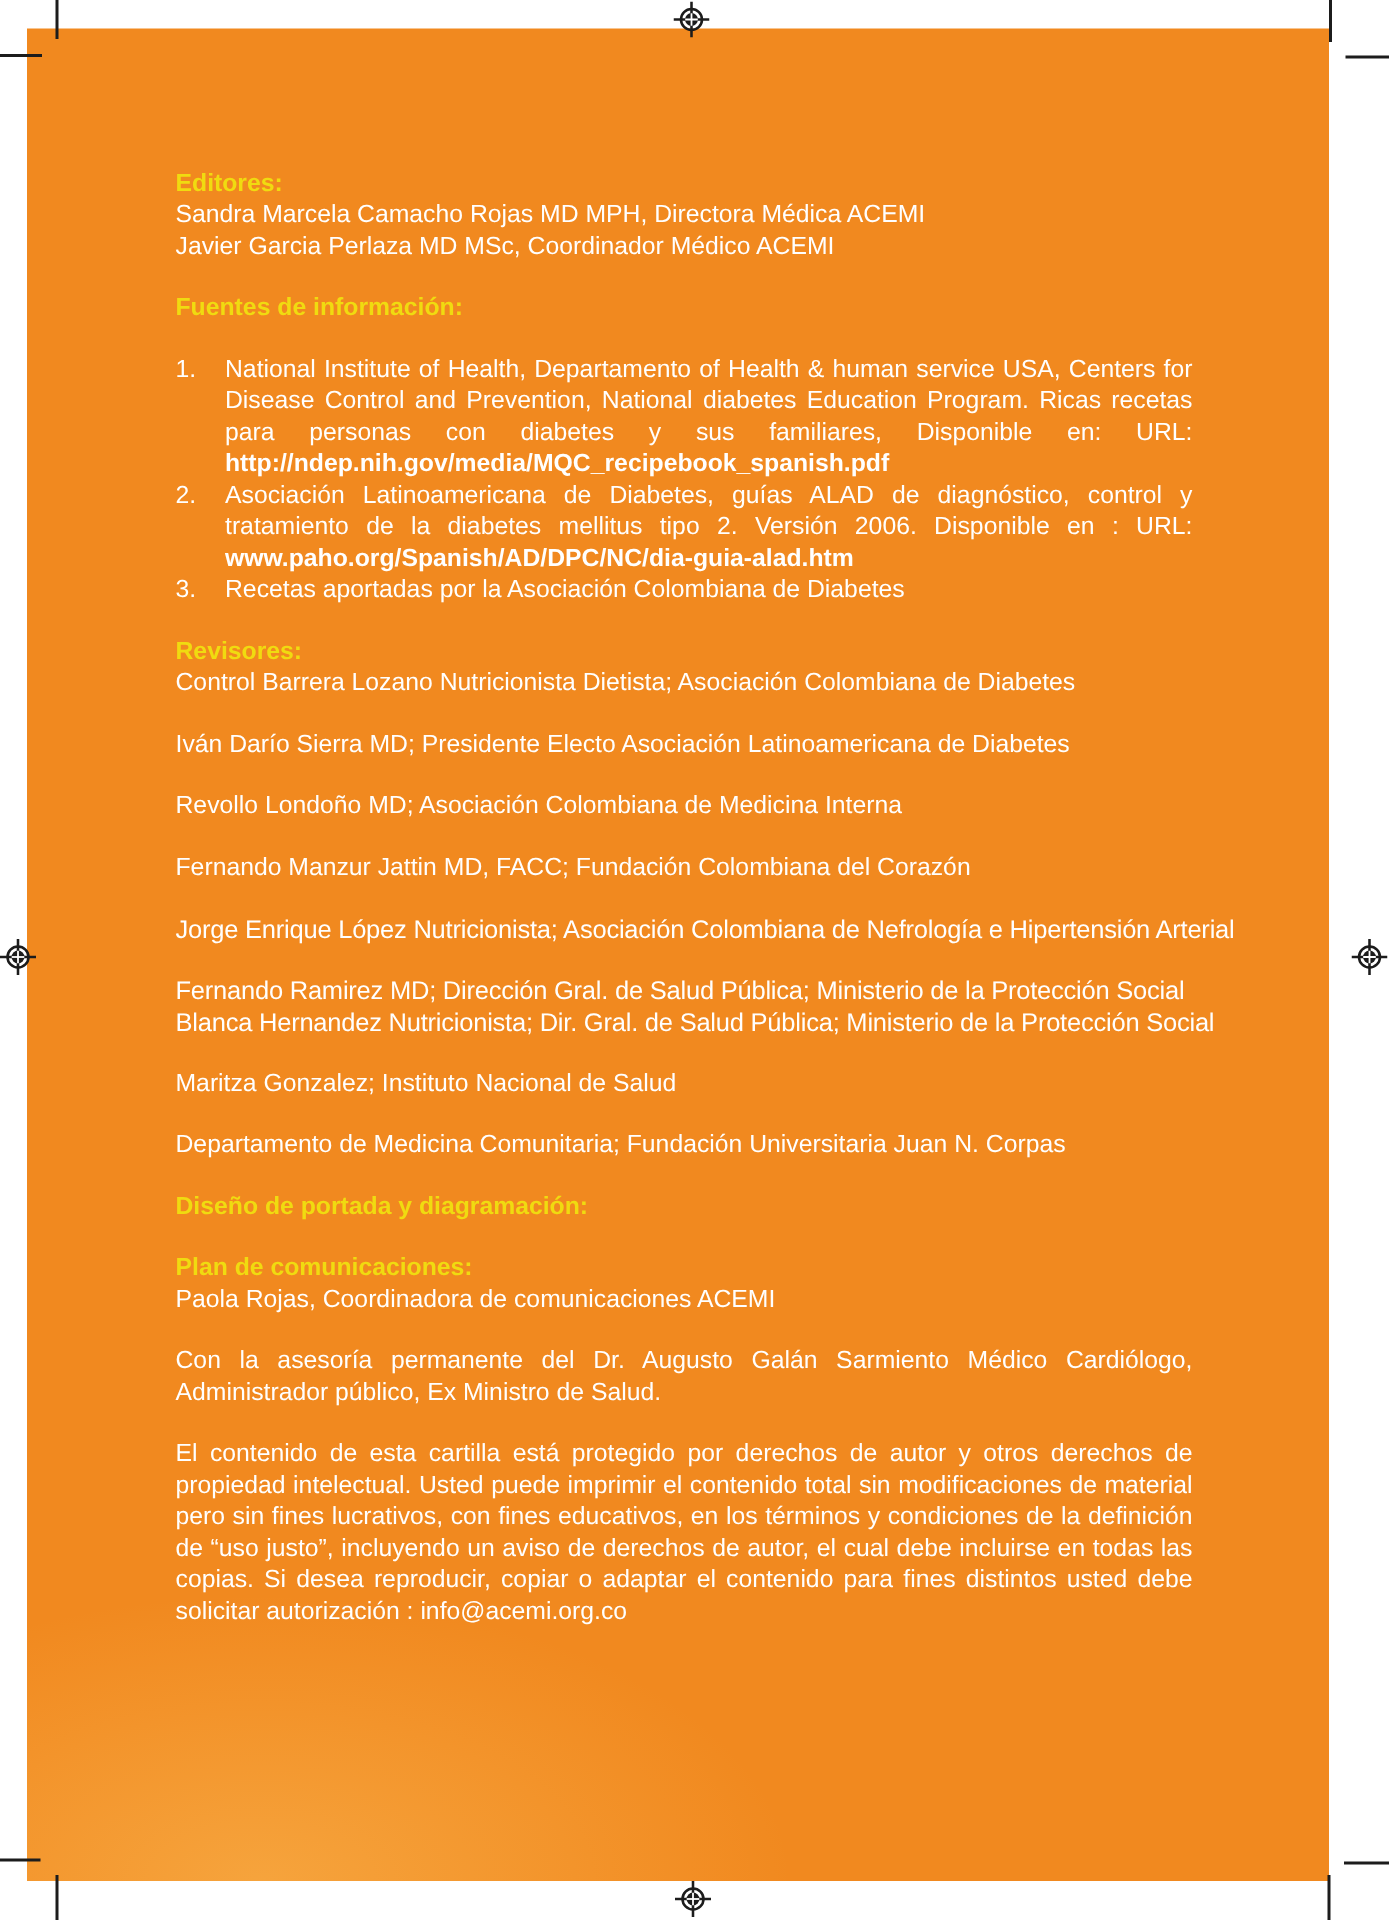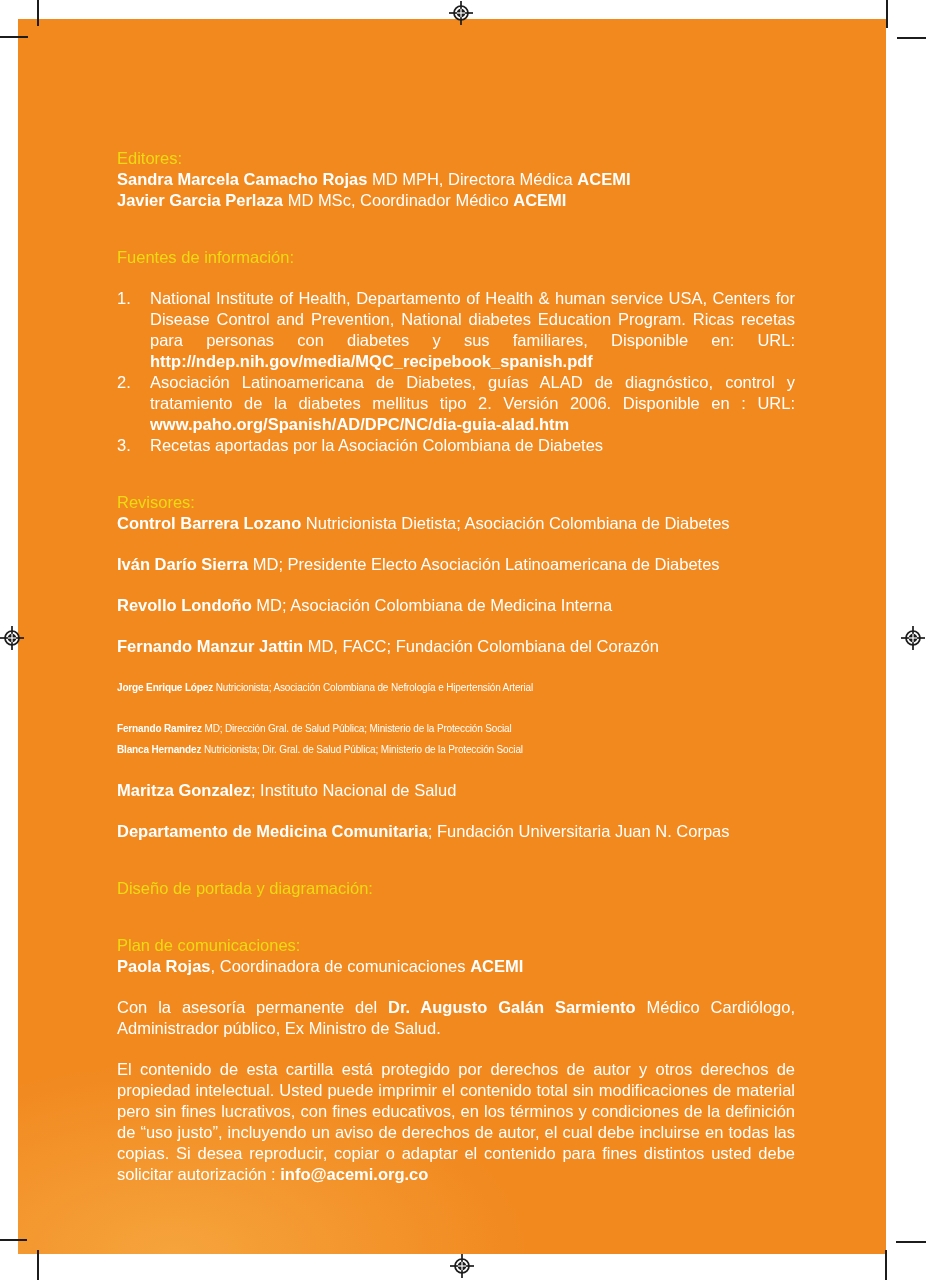--- a/index.html
+++ b/index.html
@@ -11,30 +11,30 @@
     background:
       radial-gradient(520px 280px at 18% 100%, rgba(252,196,96,0.45), rgba(252,196,96,0) 68%),
       #F1891F;
   }
   .content {
     position:absolute; left:99px; top:93px; width:678px;
     color:#ffffff; font-size:16.5px; line-height:21px;
   }
   .block { margin-bottom:20px; }
   .block:last-child { margin-bottom:0; }
-  .heading { color:#F0DB10; font-weight:normal;margin-top:36px; }
-  b { font-weight:bold; }
+  .heading { color:#F0DB10; font-weight:bold; }
+  b { font-weight:normal; }
   .just { text-align:justify; }
   .just-all { text-align:justify; text-align-last:justify; }
   ol.srclist { list-style:none; }
   .li { display:flex; }
   .num { flex:0 0 33px; width:33px; }
   .li-body { flex:1; min-width:0; }
   .url { font-weight:bold; }
-  .tight { font-size:10px; letter-spacing:-0.15px; white-space:nowrap; }
+  .tight { font-size:17px; letter-spacing:-0.15px; white-space:nowrap; }
 
   .cropmark { position:absolute; background:#1c1c1c; }
   .regmark  { position:absolute; width:24px; height:24px; }
 </style>
 </head>
 <body>
 
 <div class="page">
   <div class="content">
 

